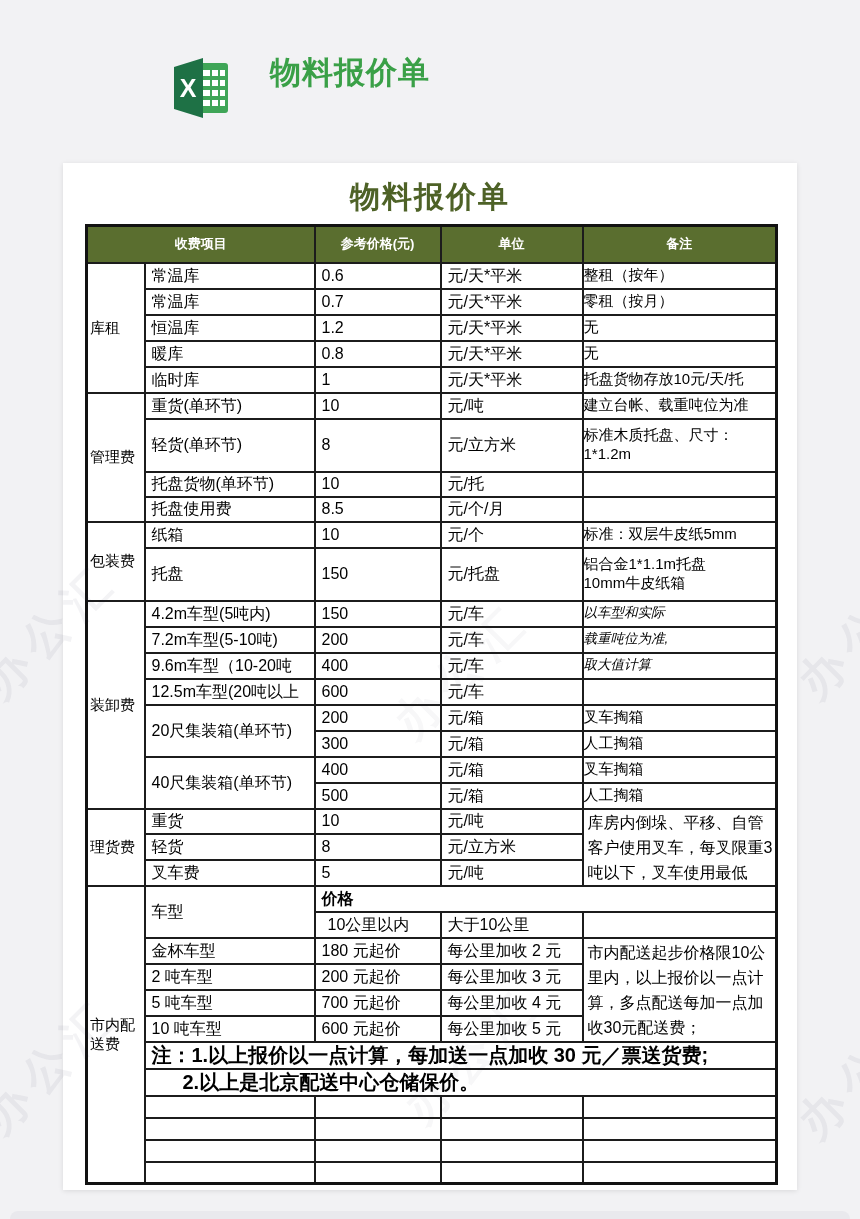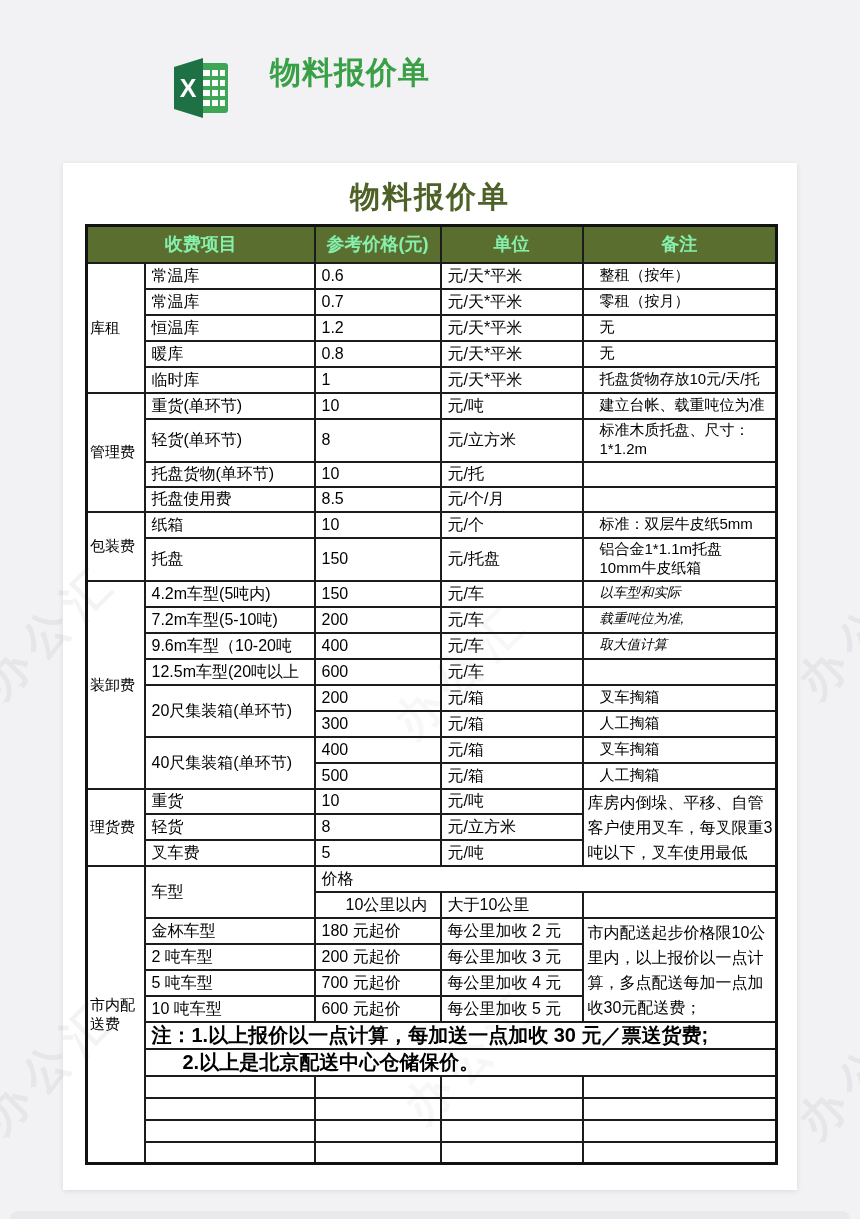--- a/index.html
+++ b/index.html
@@ -35,32 +35,32 @@
     border-collapse:collapse;table-layout:fixed;
     border:3px solid #121212;
     font-size:16px;color:#000;
   }
   .quote td,.quote th{
     border:2px solid #1c1c1c;
     padding:0 0 0 6px;text-align:left;vertical-align:middle;
     overflow:hidden;line-height:1.25;
   }
   .quote th{
-    background:#5a6e2f;color:#86efac;font-size:18px;font-weight:bold;
+    background:#5a6e2f;color:#ffffff;font-size:13px;font-weight:bold;
     text-align:center;padding:0;
   }
-  .h37{height:37px}.h26{height:26px}.h51{height:43px}.h25{height:25px}.h22{height:22px}
+  .h37{height:37px}.h26{height:26px}.h51{height:53px}.h25{height:25px}.h22{height:22px}
   td.cat{text-align:left;padding:0 2px;font-size:15px;line-height:1.3;}
-  td.remark{font-size:15px;padding-left:16px;margin-top:46px;}
+  td.remark{font-size:15px;padding-left:0;margin-top:46px;}
   td.remark.sm{font-size:13.5px;font-style:italic;}
   td.prewrap{white-space:pre-line;}
-  td.bold{font-weight:normal;}
+  td.bold{font-weight:bold;}
   td.note{font-weight:bold;font-size:20px;}
   td.note.indent{padding-left:37px;}
-  td.subhdr{padding-left:30px;}
+  td.subhdr{padding-left:12px;}
   td.mlremark{font-size:16px;line-height:25px;padding-left:4px;margin-top:48px;}
 
   
   .wm{
     position:absolute;font-size:46px;font-weight:bold;
     color:rgba(40,40,70,0.055);letter-spacing:10px;white-space:nowrap;
     transform:rotate(-45deg);pointer-events:none;z-index:5;
   }
   .wm.faint{color:rgba(40,40,70,0.035);}
 

